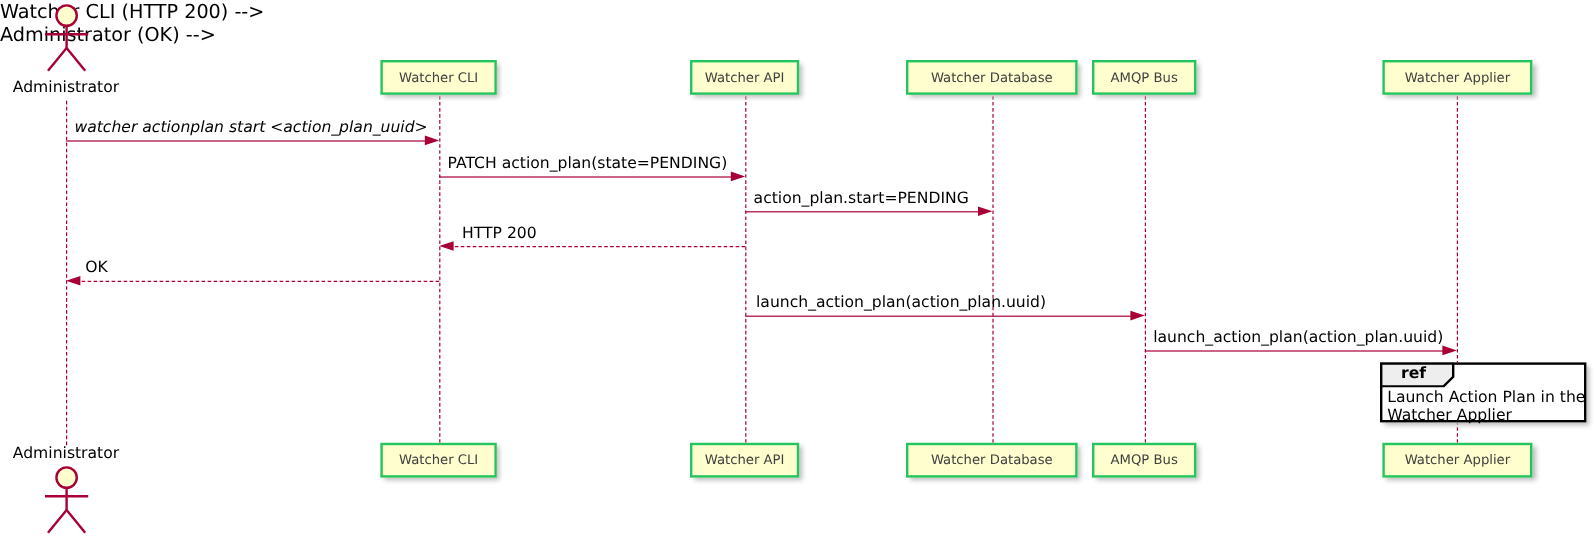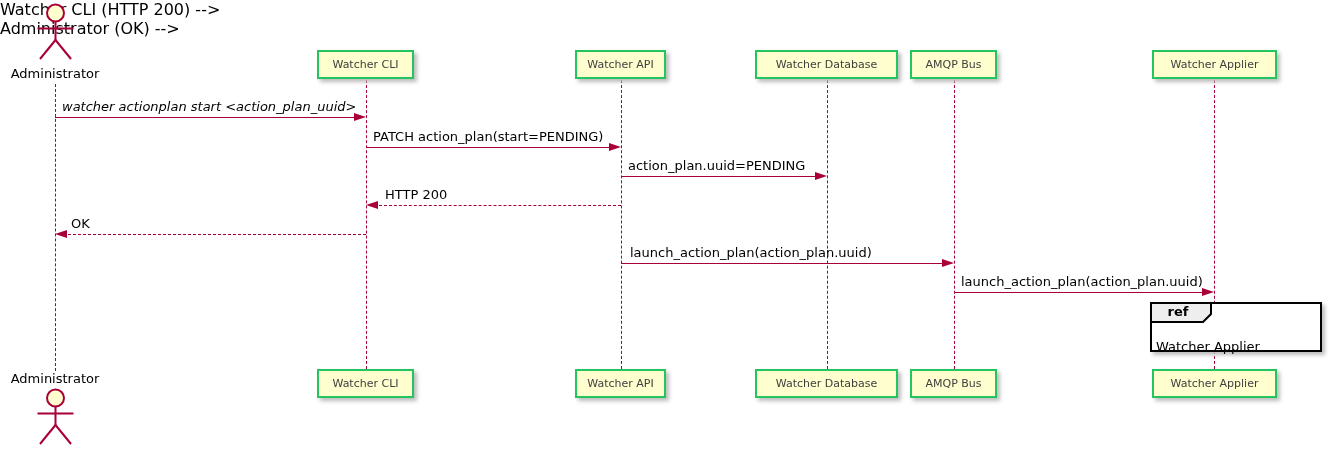--- a/index.html
+++ b/index.html
@@ -129,28 +129,28 @@
 
   
   <div>
     <div class="msg-label" style="left:62px; top:100px;font-style:italic;">watcher actionplan start &lt;action_plan_uuid&gt;</div>
     <div class="mline" style="left:55px; top:117px; width:302px;"></div>
     <div class="head-r" style="left:354px; top:113px;"></div>
   </div>
 
   
   <div>
-    <div class="msg-label" style="left:373px; top:130px;">PATCH action_plan(start=PENDING)</div>
+    <div class="msg-label" style="left:373px; top:130px;">PATCH action_plan(state=PENDING)</div>
     <div class="mline" style="left:366px; top:147px; width:247px;"></div>
     <div class="head-r" style="left:609px; top:143px;"></div>
   </div>
 
   
   <div>
-    <div class="msg-label" style="left:628px; top:159px;">action_plan.uuid=PENDING</div>
+    <div class="msg-label" style="left:628px; top:159px;">action_plan.start=PENDING</div>
     <div class="mline" style="left:621px; top:176px; width:198px;"></div>
     <div class="head-r" style="left:815px; top:172px;"></div>
   </div>
 
    Watcher CLI (HTTP 200) --&gt;
   <div>
     <div class="msg-label" style="left:385px; top:188px;">HTTP 200</div>
     <div class="mline dashed" style="left:374px; top:205px; width:247px;"></div>
     <div class="head-l" style="left:366px; top:201px;"></div>
   </div>
@@ -175,15 +175,16 @@
     <div class="mline" style="left:954px; top:292px; width:254px;"></div>
     <div class="head-r" style="left:1202px; top:288px;"></div>
   </div>
 
   
   <div class="refbox" style="left:1150px; top:302px; width:168px; height:46px;"></div>
   <svg style="position:absolute; left:1150px; top:302px;" width="64" height="21" viewBox="0 0 64 21">
     <polygon points="1,1 61,1 61,12 53,20 1,20" fill="#EEEEEE" stroke="#000000" stroke-width="2"></polygon>
   </svg>
   <div class="ref-tab-label" style="left:1152px; top:304px; width:52px;text-align:center;">ref</div>
+  <div class="ref-line" style="left:1156px; top:324px;">Launch Action Plan in the</div>
   <div class="ref-line" style="left:1156px; top:339px;">Watcher Applier</div>
 
 </div>
 
 </body></html>

